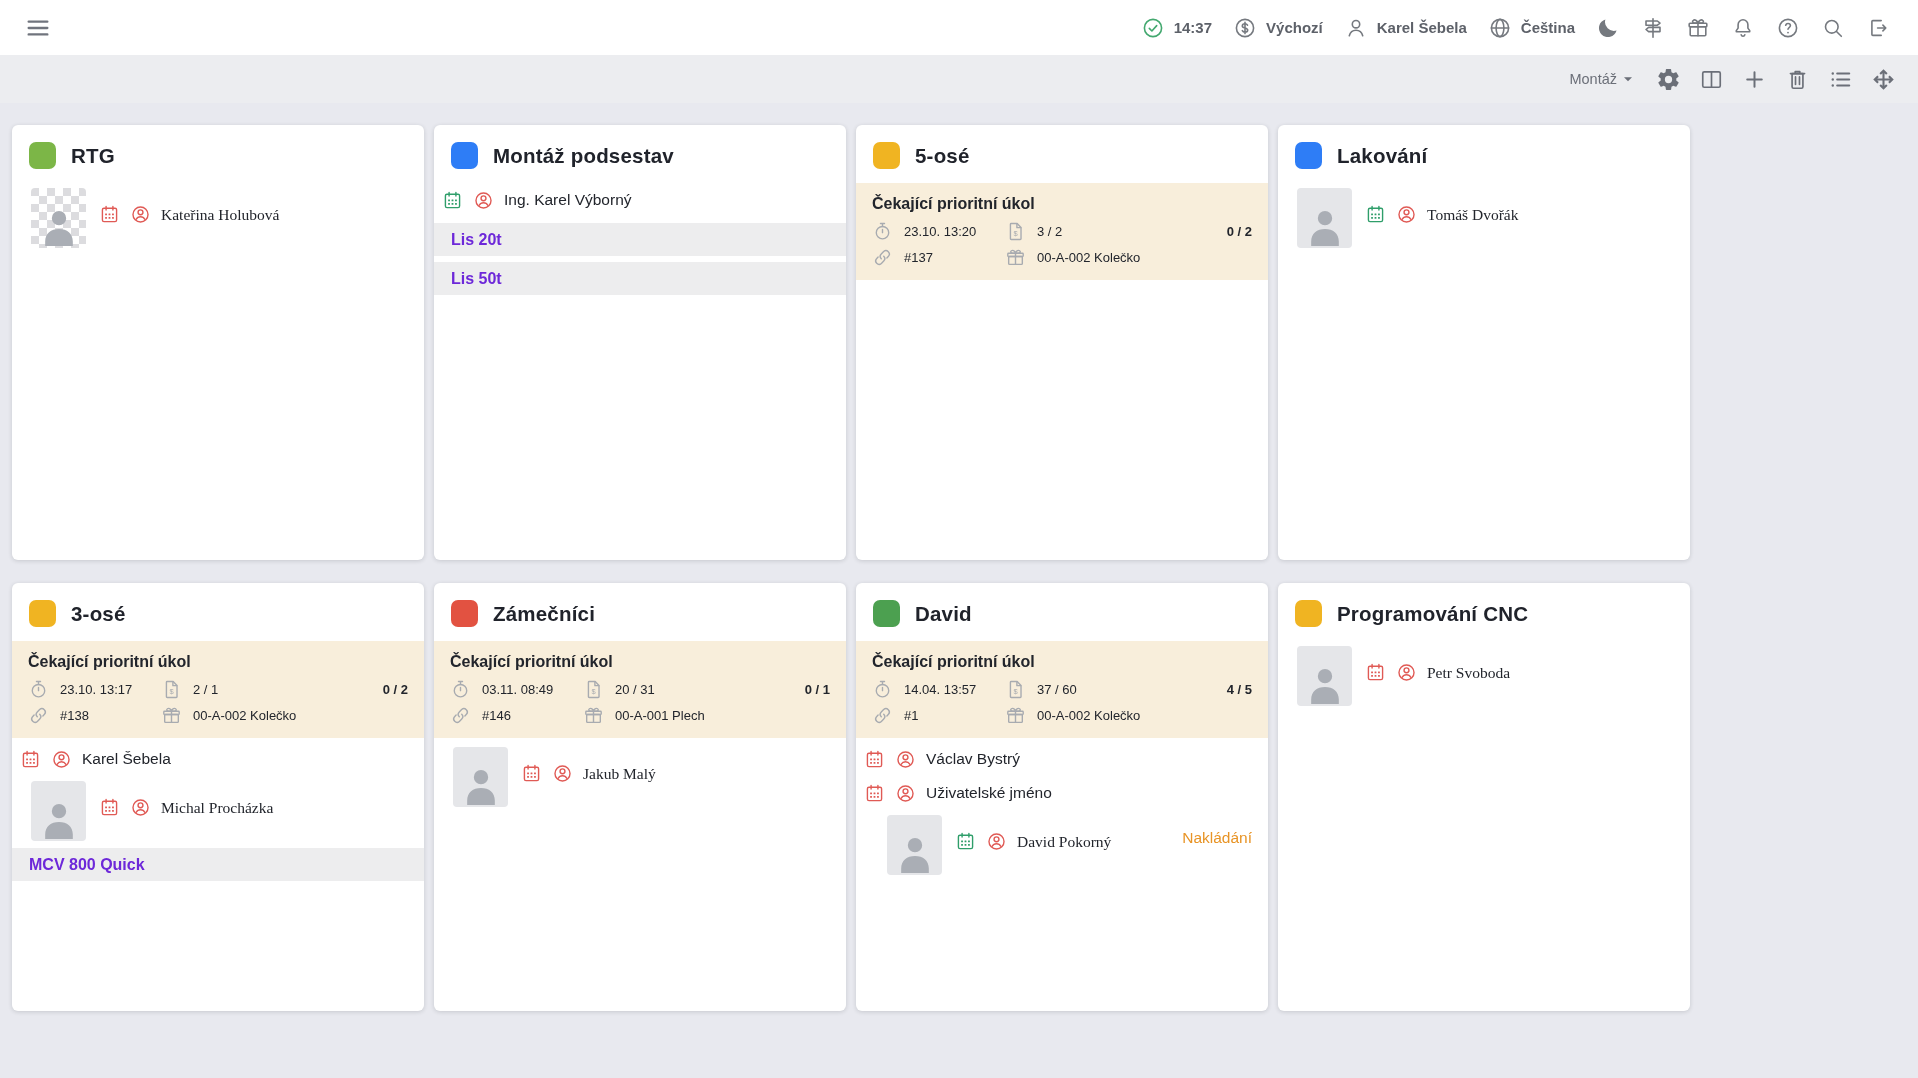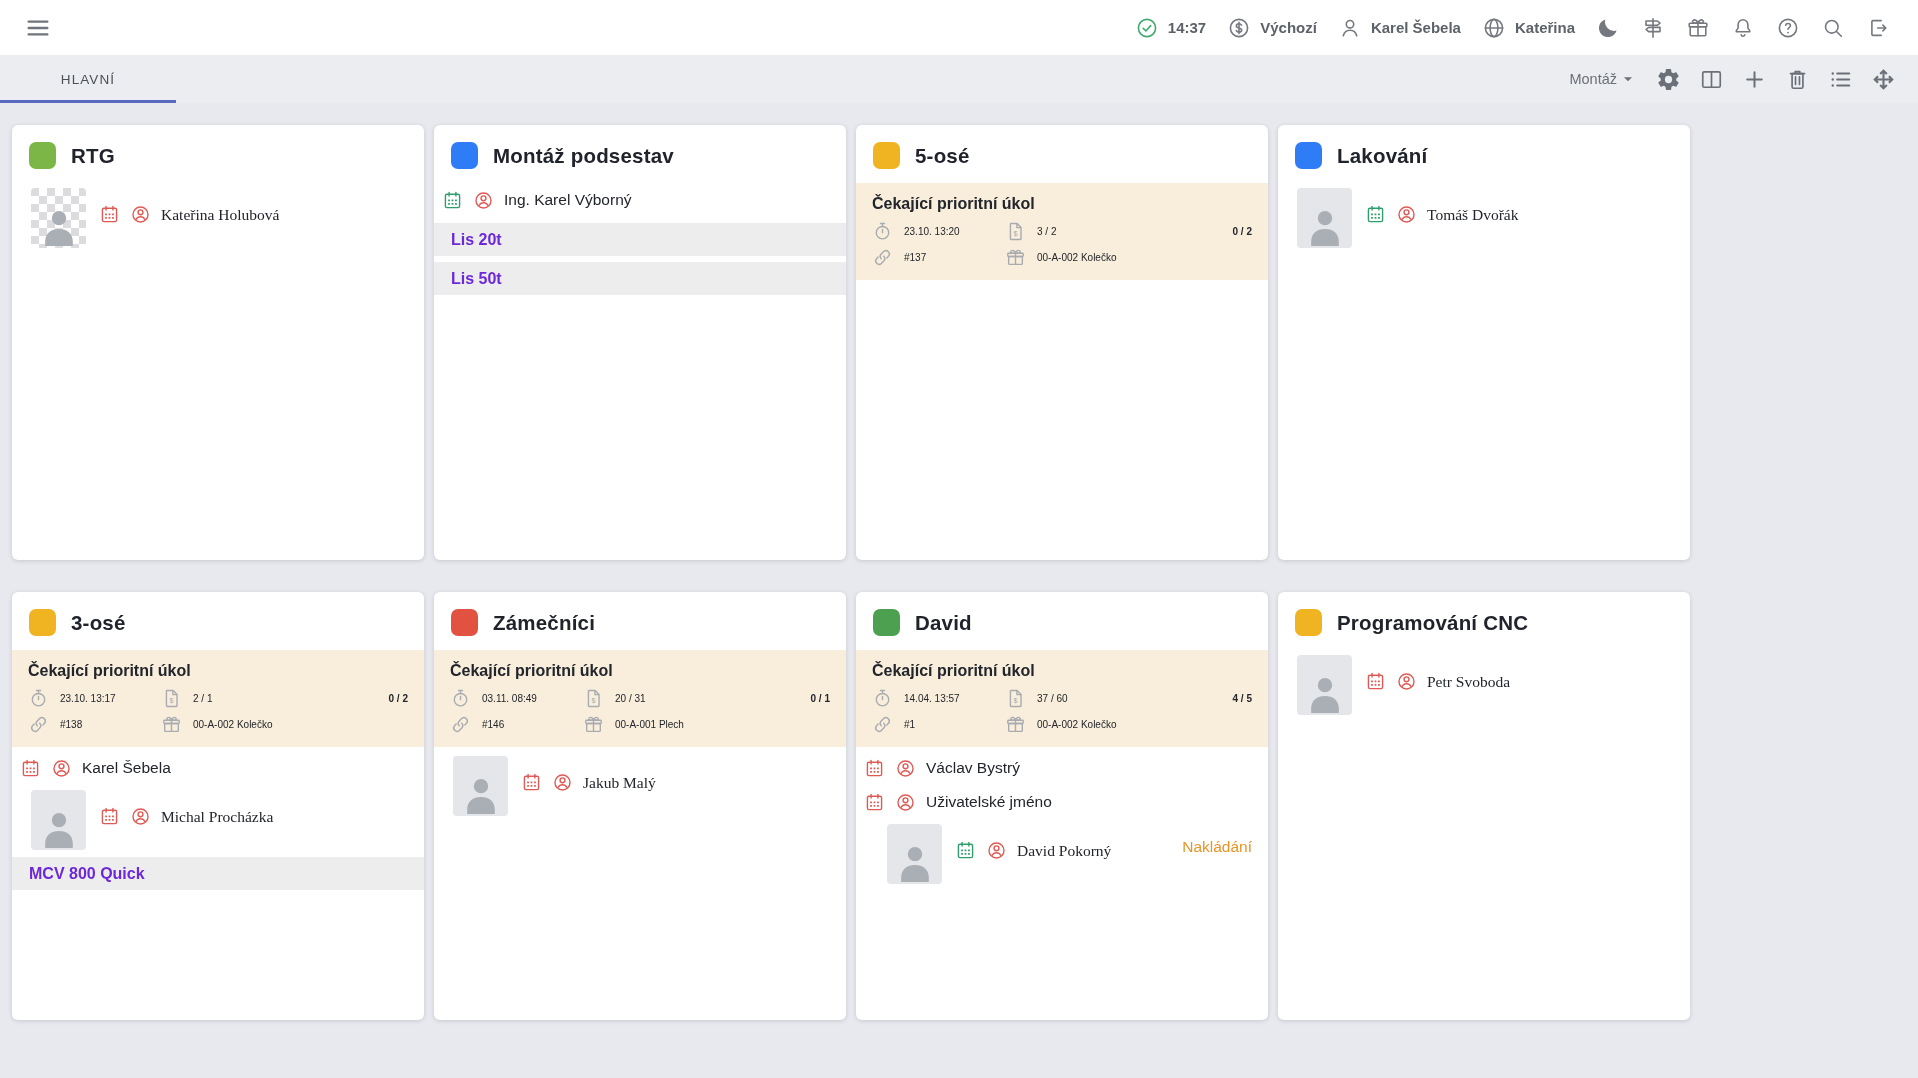--- a/index.html
+++ b/index.html
@@ -30,30 +30,30 @@
          font-size:13.5px; font-weight:500; letter-spacing:1.1px; color:#4c5058; position:relative; }
   .tab.active::after { content:""; position:absolute; left:0; right:0; bottom:0; height:3px; background:#5a68c0; }
   .tools { margin-left:auto; display:flex; align-items:center; gap:18px; padding-right:22px; color:#6b6f78; }
   .sort-btn { display:flex; align-items:center; gap:1px; font-size:14.5px; color:#6b6f78; }
   .sort-btn .caret { width:20px; height:20px; }
   .tool-btn { width:25px; height:25px; }
   .tool-btn svg { width:25px; height:25px; }
 
   
   .board { padding:22px 12px 0 12px; display:grid;
-           grid-template-columns:repeat(4, 412px); grid-template-rows:435px 428px; gap:32px 10px; }
+           grid-template-columns:repeat(4, 412px); grid-template-rows:435px 428px; gap:23px 10px; }
   .card { background:#fff; border-radius:6px; box-shadow:0 1px 4px rgba(25,28,40,.16); overflow:hidden; }
   .card-header { display:flex; align-items:center; gap:15px; padding:17px 16px 14px 17px; }
   .color-square { width:27px; height:27px; border-radius:7px; flex:none; }
   .card-title { font-size:20.5px; font-weight:700; color:#20232b; letter-spacing:.2px; }
 
   
   .priority { background:#f8eedb; padding:8px 16px 10px 16px; margin-bottom:4px; }
   .p-title { font-size:16px; font-weight:700; color:#22252c; line-height:25px; margin-bottom:2px; }
-  .p-row { display:flex; align-items:center; height:26px; font-size:10px; color:#22252c; }
+  .p-row { display:flex; align-items:center; height:26px; font-size:13px; color:#22252c; }
   .p-left { display:flex; align-items:center; gap:11px; width:133px; flex:none; }
   .p-mid { display:flex; align-items:center; gap:11px; flex:1; min-width:0; }
   .p-score { font-weight:700; margin-left:auto; }
   .picon { width:21px; height:21px; color:#a8abb0; flex:none; }
 
   
   .member { display:flex; align-items:center; padding:0 16px 0 8px; min-height:34px; }
   .mline { display:flex; align-items:center; gap:10px; min-width:0; }
   .micon { width:21px; height:21px; flex:none; }
   .cal-red, .acc { color:#e05a55; }
@@ -213,21 +213,21 @@
     <span class="tb-item">
       <svg class="ic tb-icon">
           <use href="#i-account"></use>
         </svg>
       <span>Karel Šebela</span>
     </span>
     <span class="tb-item">
       <svg class="ic tb-icon">
           <use href="#i-globe"></use>
         </svg>
-      <span>Kateřina</span>
+      <span>Čeština</span>
     </span>
     <button class="tb-btn">
         <svg class="ic">
           <use href="#i-moon"></use>
         </svg>
       </button>
     <button class="tb-btn">
         <svg class="ic">
           <use href="#i-sign"></use>
         </svg>
@@ -254,23 +254,20 @@
       </button>
     <button class="tb-btn">
         <svg class="ic">
           <use href="#i-logout"></use>
         </svg>
       </button>
   </div>
 </header>
 
 <div class="tabbar">
-  <div class="tab active">
-    <span>HLAVNÍ</span>
-  </div>
   <div class="tools">
     <button class="sort-btn">
       <span>Montáž</span>
       <svg class="ic caret">
           <use href="#i-caret"></use>
         </svg>
     </button>
     <button class="tool-btn">
         <svg class="ic">
           <use href="#i-cog"></use>

